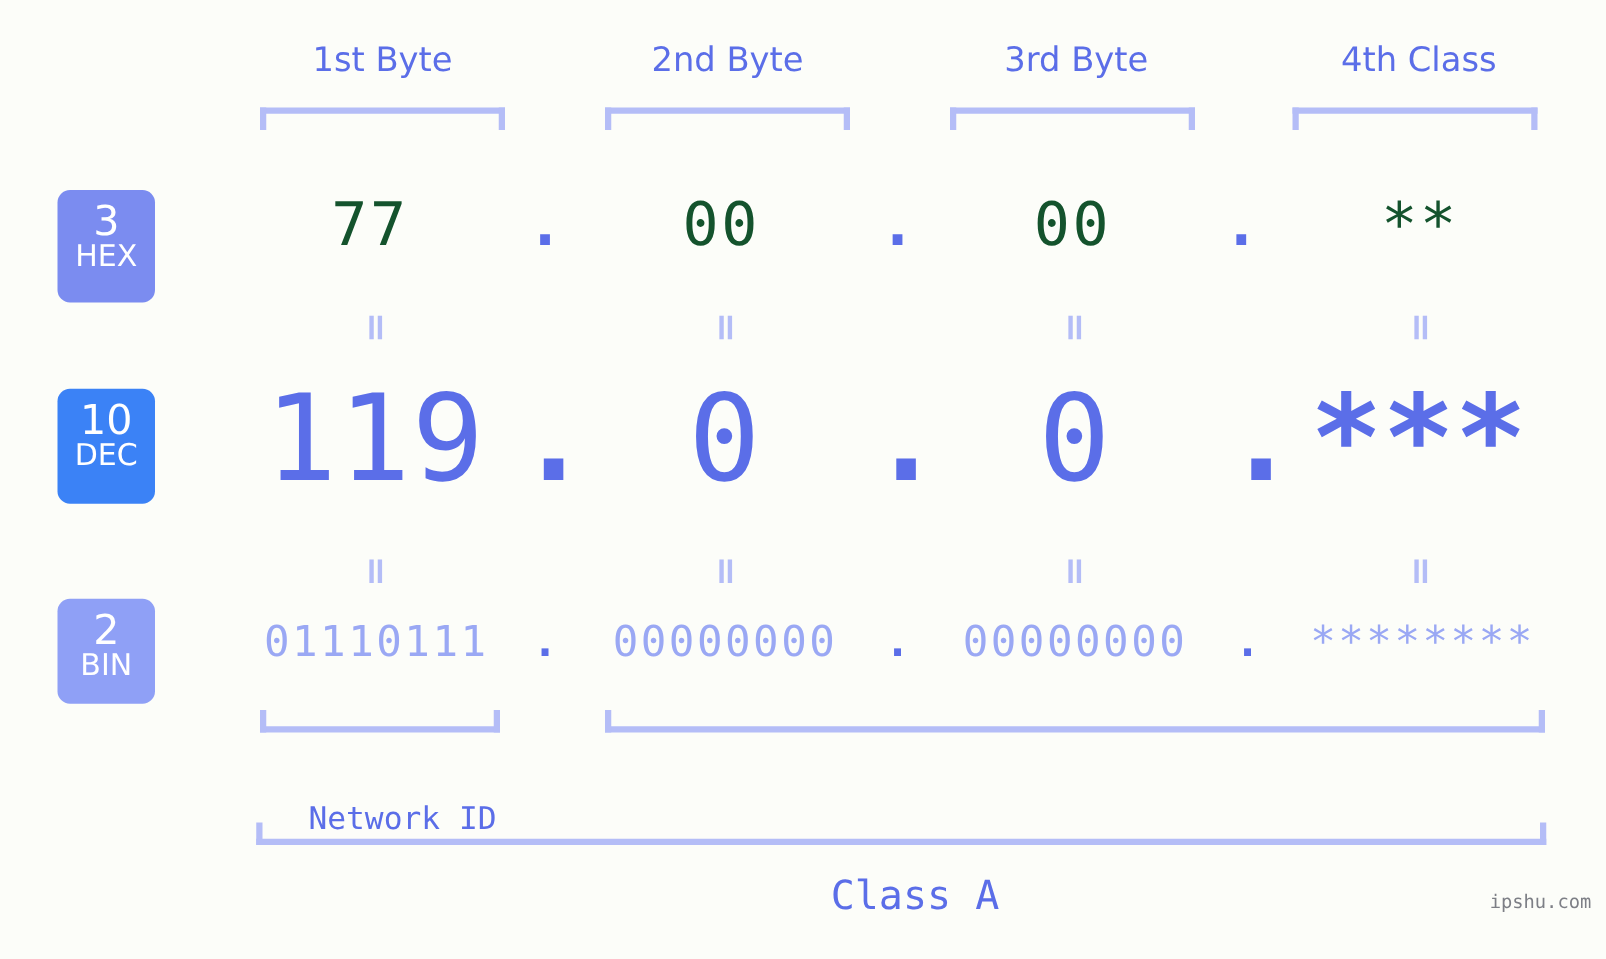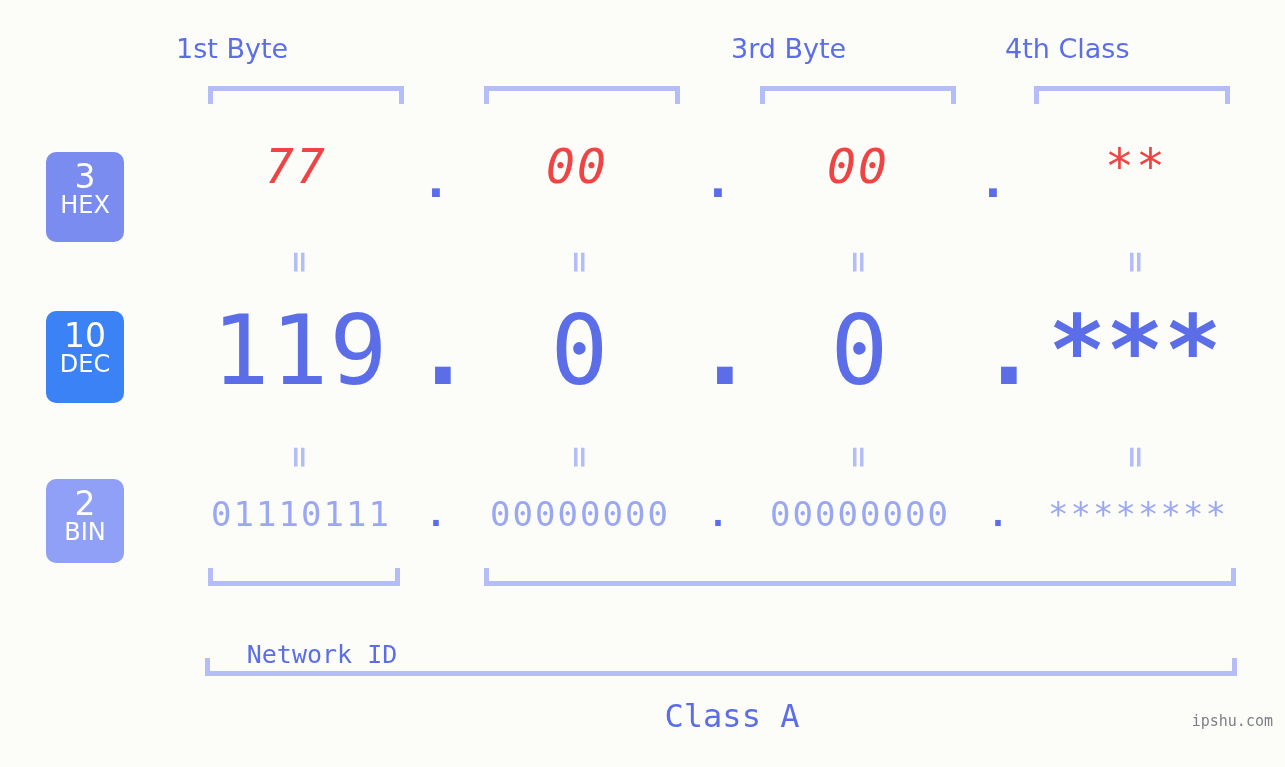--- a/index.html
+++ b/index.html
@@ -20,20 +20,21 @@
     left: 0; top: 0;
     width: 1285px;
     height: 767px;
   }
 
   
   .byte-label {
     position: absolute;
     top: 33px;
     width: 260px;
+    text-align: center;
     font-family: "DejaVu Sans", sans-serif;
     font-size: 27px;
     color: #5b6ee8;
     letter-spacing: 0px;
     white-space: nowrap;
   }
 
   
   .bracket {
     position: absolute;
@@ -84,27 +85,26 @@
   
   .row-cell {
     position: absolute;
     text-align: center;
     white-space: nowrap;
     font-family: "DejaVu Sans Mono", monospace;
   }
 
   
   .hex-val {
-    top: 136px;
+    top: 150px;
     width: 260px;
     font-size: 48px;
     line-height: 60px;
-    color: #ef4444;
+    color: #14532d;
     letter-spacing: 2px;
-    font-style: italic;
   }
   .hex-dot {
     top: 150px;
     width: 40px;
     font-size: 48px;
     line-height: 60px;
     color: #5b6ee8;
     font-weight: 700;
   }
 
@@ -193,20 +193,21 @@
     color: #7d7f86;
     letter-spacing: 0px;
   }
 </style>
 </head>
 <body>
 
 <div id="stage">
 
   <div class="byte-label" style="left:176px;">1st Byte</div>
+  <div class="byte-label" style="left:452px;">2nd Byte</div>
   <div class="byte-label" style="left:731px;">3rd Byte</div>
   <div class="byte-label" style="left:1005px;">4th Class</div>
 
   <div class="bracket down" style="left:208px; top:86px;  width:196px;"></div>
   <div class="bracket down" style="left:484px; top:86px;  width:196px;"></div>
   <div class="bracket down" style="left:760px; top:86px;  width:196px;"></div>
   <div class="bracket down" style="left:1034px;top:86px;  width:196px;"></div>
 
   <div class="badge" id="badge-hex">
     <span class="num">3</span>

